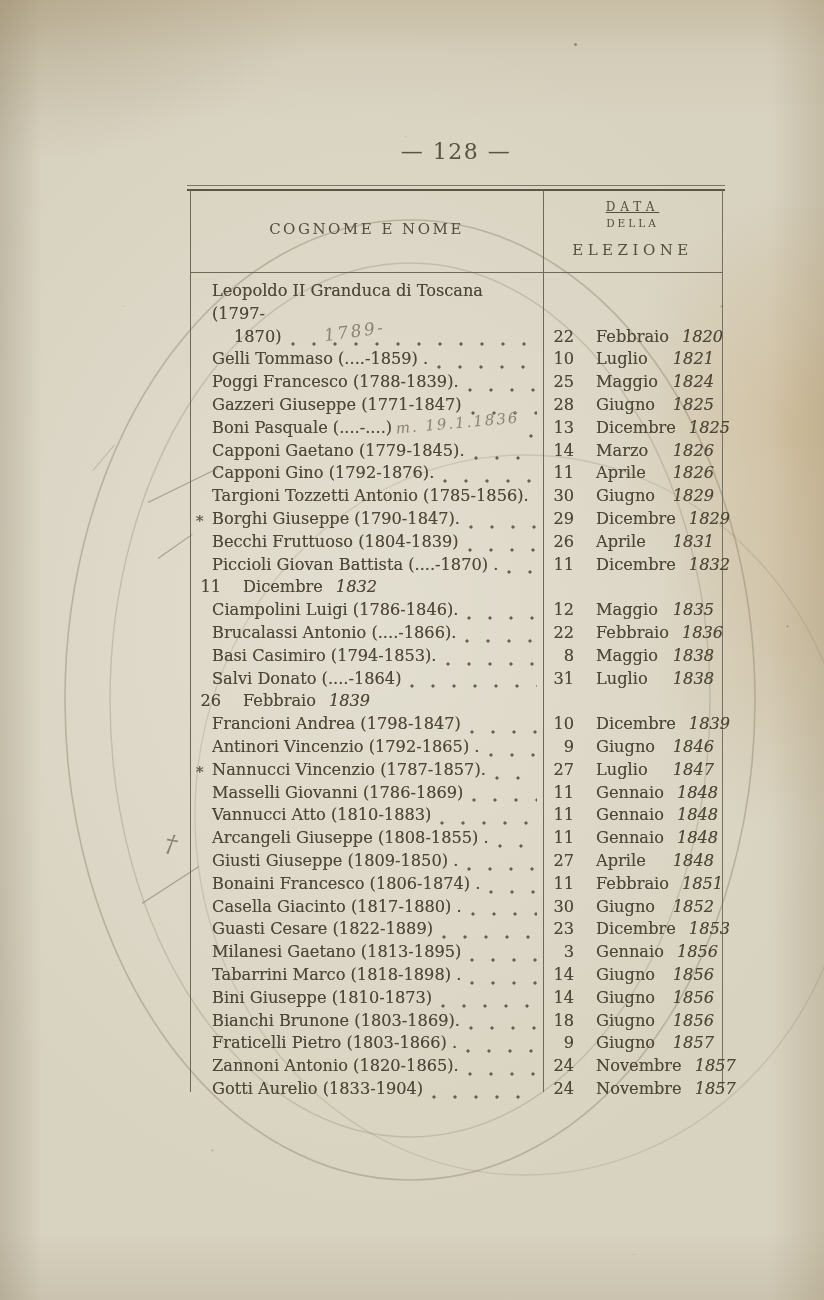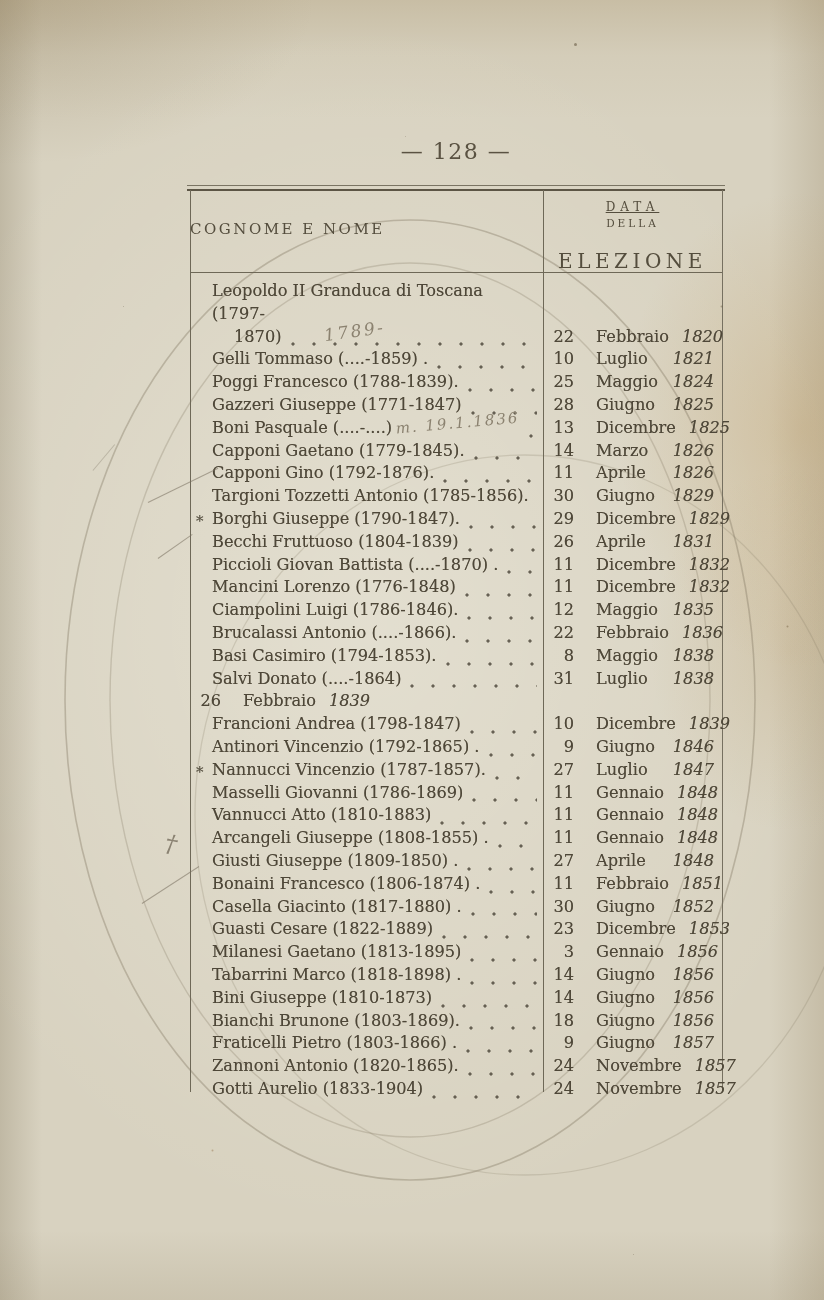--- a/index.html
+++ b/index.html
@@ -26,26 +26,26 @@
   
   .ln{position:absolute;background:#6e6857;}
   .hline-top1{left:187px;top:185px;width:538px;height:1px;background:#7a7463;}
   .hline-top2{left:187px;top:189px;width:538px;height:1.6px;background:#5c5545;}
   .hline-head{left:190px;top:272px;width:532px;height:1px;}
   .vline{top:190px;height:902px;width:1px;}
   .vl-left{left:190px;}
   .vl-mid{left:543px;}
   .vl-right{left:722px;background:#767060;}
   
-  .head-c1{position:absolute;left:190px;top:220px;width:353px;
+  .head-c1{position:absolute;left:190px;top:220px;width:353px;text-align:center;
     font-size:15px;letter-spacing:2.5px;color:#544d3d;}
   .head-c2{position:absolute;left:543px;top:200px;width:179px;text-align:center;color:#544d3d;}
   .head-c2 .l1{font-size:12px;letter-spacing:5px;text-decoration:underline;}
   .head-c2 .l2{font-size:10.5px;letter-spacing:3px;margin-top:3px;}
-  .head-c2 .l3{font-size:20px;letter-spacing:4.5px;margin-top:20px;}
+  .head-c2 .l3{font-size:15px;letter-spacing:4.5px;margin-top:12px;}
   
   .rows{position:absolute;left:190px;top:257px;width:532px;padding-top:23px;box-sizing:border-box;}
   .row{position:relative;display:flex;align-items:flex-end;line-height:22.8px;font-size:16.2px;
     text-shadow:0 0 0.5px rgba(78,71,56,0.55);}
   .cell.name{width:353px;box-sizing:border-box;padding-left:22px;padding-right:4px;}
   .cell.date{width:179px;box-sizing:border-box;display:flex;align-items:baseline;padding:0 8px;gap:13px;}
   .nline{display:flex;align-items:baseline;position:relative;}
   .nline.l2 .nm2{padding-left:22px;}
   .marker{position:absolute;left:-16px;top:2px;font-size:15px;color:#5d5748;}
   .leader{flex:1 1 auto;align-self:flex-end;height:13px;margin-left:7px;margin-right:2px;min-width:0;
@@ -280,29 +280,20 @@
       </div>
 
     </div>
     <div class="cell date">
       <span class="day">11</span>
       <span class="month">Dicembre</span>
       <span class="year">1832</span>
     </div>
   </div>
       <div class="row">
-    <div class="cell name">
-      <div class="nline l1">
-
-        <span class="nm">Mancini Lorenzo (1776-1848)</span>
-
-        <span class="leader"></span>
-      </div>
-
-    </div>
     <div class="cell date">
       <span class="day">11</span>
       <span class="month">Dicembre</span>
       <span class="year">1832</span>
     </div>
   </div>
       <div class="row">
     <div class="cell name">
       <div class="nline l1">
 

